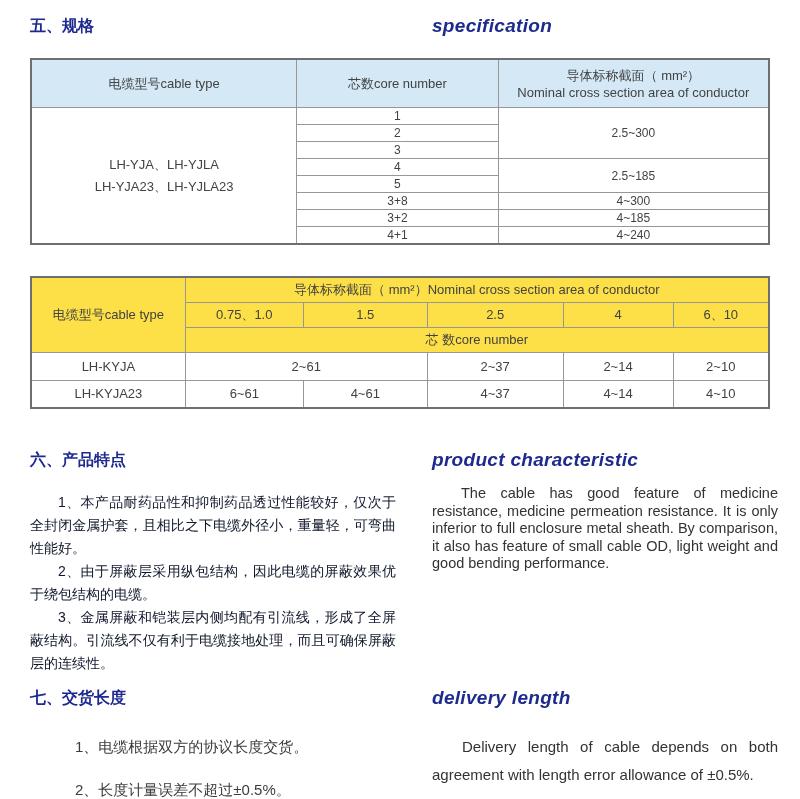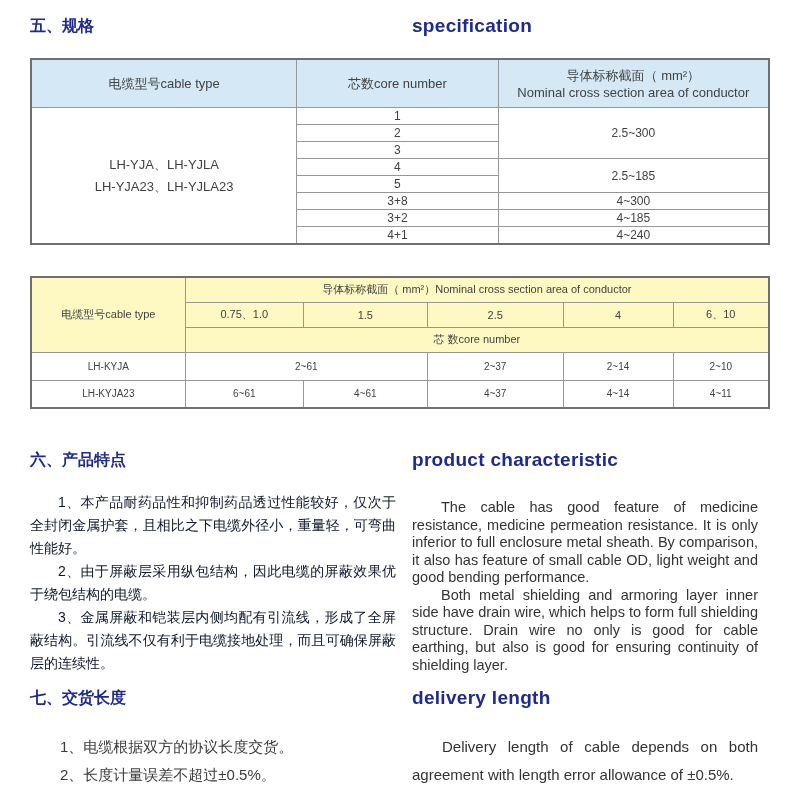--- a/index.html
+++ b/index.html
@@ -6,53 +6,53 @@
   body {
     width: 800px; height: 799px;
     background: #ffffff;
     font-family: "Liberation Sans", "DejaVu Sans", sans-serif;
     color: #3c3c3c;
     overflow: hidden;
   }
   .page { padding: 15px 30px 0 30px; }
 
   
-  .cols { display: grid; grid-template-columns: 366px 346px; column-gap: 16px; }
+  .cols { display: grid; grid-template-columns: 366px 346px; column-gap: 36px; }
 
   .zh-title { font-size: 16px; font-weight: bold; color: #1e2a8e; line-height: 22px; margin: 0; }
-  .en-title { font-size: 19px; font-weight: bold; color: #1e2a8e; line-height: 22px; letter-spacing: 0.3px; margin: 0; }
+  .en-title { font-size: 19px; font-weight: bold; color: #1e2a8e; line-height: 22px; letter-spacing: 0.3px; margin: 0; font-style: italic; }
 
   
   table.spec { width: 740px; border-collapse: collapse; table-layout: fixed; border: 2px solid #6f6f6f; }
   table.spec td, table.spec th {
     border: 1px solid #979797;
     text-align: center; vertical-align: middle;
     font-weight: normal; color: #424242; padding: 0;
   }
   .t1 { margin-top: 21px; }
   .t1 .h { background: #d4e9f5; height: 47px; font-size: 13px; line-height: 17px; }
   .t1 td { height: 16px; font-size: 12px; }
   .t1 .type-cell { font-size: 13px; line-height: 22px; text-align: center; }
   .t1 .xs-cell { font-size: 12px; }
 
   .t2 { margin-top: 31px; }
-  .t2 .h { background: #fef9c3; font-size: 11px; }
+  .t2 .h { background: #fde047; font-size: 13px; }
   .t2 .r-head { height: 25px; }
   .t2 .r-body { height: 28px; }
-  .t2 td { font-size: 10px; }
+  .t2 td { font-size: 13px; }
 
   
   .sec-product { margin-top: 40px; }
   .zh-body { margin-top: 20px; }
   .zh-body p { margin: 0; font-size: 14px; line-height: 23px; text-align: justify; text-indent: 2em; color: #0f172a; }
-  .en-body { margin-top: 28px; }
+  .en-body { margin-top: 14px; }
   .en-body p { margin: 0; font-size: 14.5px; line-height: 17.5px; text-align: justify; text-indent: 2em; color: #333333; }
   .sec-delivery { margin-top: 12px; }
   .zh-list { margin-top: 24px; }
-  .zh-list p { margin: 0; font-size: 15px; line-height: 28px; text-indent: 2em; color: #3c3c3c; }
+  .zh-list p { margin: 15px; font-size: 15px; line-height: 28px; text-indent: 2em; color: #3c3c3c; }
   .en-delivery { margin-top: 24px; }
   .en-delivery p { margin: 0; font-size: 15px; line-height: 28px; text-align: justify; text-indent: 2em; color: #333333; }
 </style>
 </head>
 <body>
 
 <div class="page">
 
   <div class="cols">
     <h2 class="zh-title">五、规格</h2>
@@ -140,39 +140,38 @@
       <td>2~37</td>
       <td>2~14</td>
       <td>2~10</td>
     </tr>
     <tr class="r-body">
       <td>LH-KYJA23</td>
       <td>6~61</td>
       <td>4~61</td>
       <td>4~37</td>
       <td>4~14</td>
-      <td>4~11</td>
+      <td>4~10</td>
     </tr>
   </tbody>
     </table>
 
   <div class="cols sec-product">
     <div>
       <h2 class="zh-title">六、产品特点</h2>
       <div class="zh-body">
         <p>1、本产品耐药品性和抑制药品透过性能较好，仅次于全封闭金属护套，且相比之下电缆外径小，重量轻，可弯曲性能好。</p>
         <p>2、由于屏蔽层采用纵包结构，因此电缆的屏蔽效果优于绕包结构的电缆。</p>
         <p>3、金属屏蔽和铠装层内侧均配有引流线，形成了全屏蔽结构。引流线不仅有利于电缆接地处理，而且可确保屏蔽层的连续性。</p>
       </div>
     </div>
     <div>
       <h2 class="en-title">product characteristic</h2>
       <div class="en-body">
         <p>The cable has good feature of medicine resistance, medicine permeation resistance. It is only inferior to full enclosure metal sheath. By comparison, it also has feature of small cable OD, light weight and good bending performance.</p>
-        <p>Both metal shielding and armoring layer inner side have drain wire, which helps to form full shielding structure. Drain wire no only is good for cable earthing, but also is good for ensuring continuity of shielding layer.</p>
       </div>
     </div>
   </div>
 
   <div class="cols sec-delivery">
     <div>
       <h2 class="zh-title">七、交货长度</h2>
       <div class="zh-list">
         <p>1、电缆根据双方的协议长度交货。</p>
         <p>2、长度计量误差不超过±0.5%。</p>

